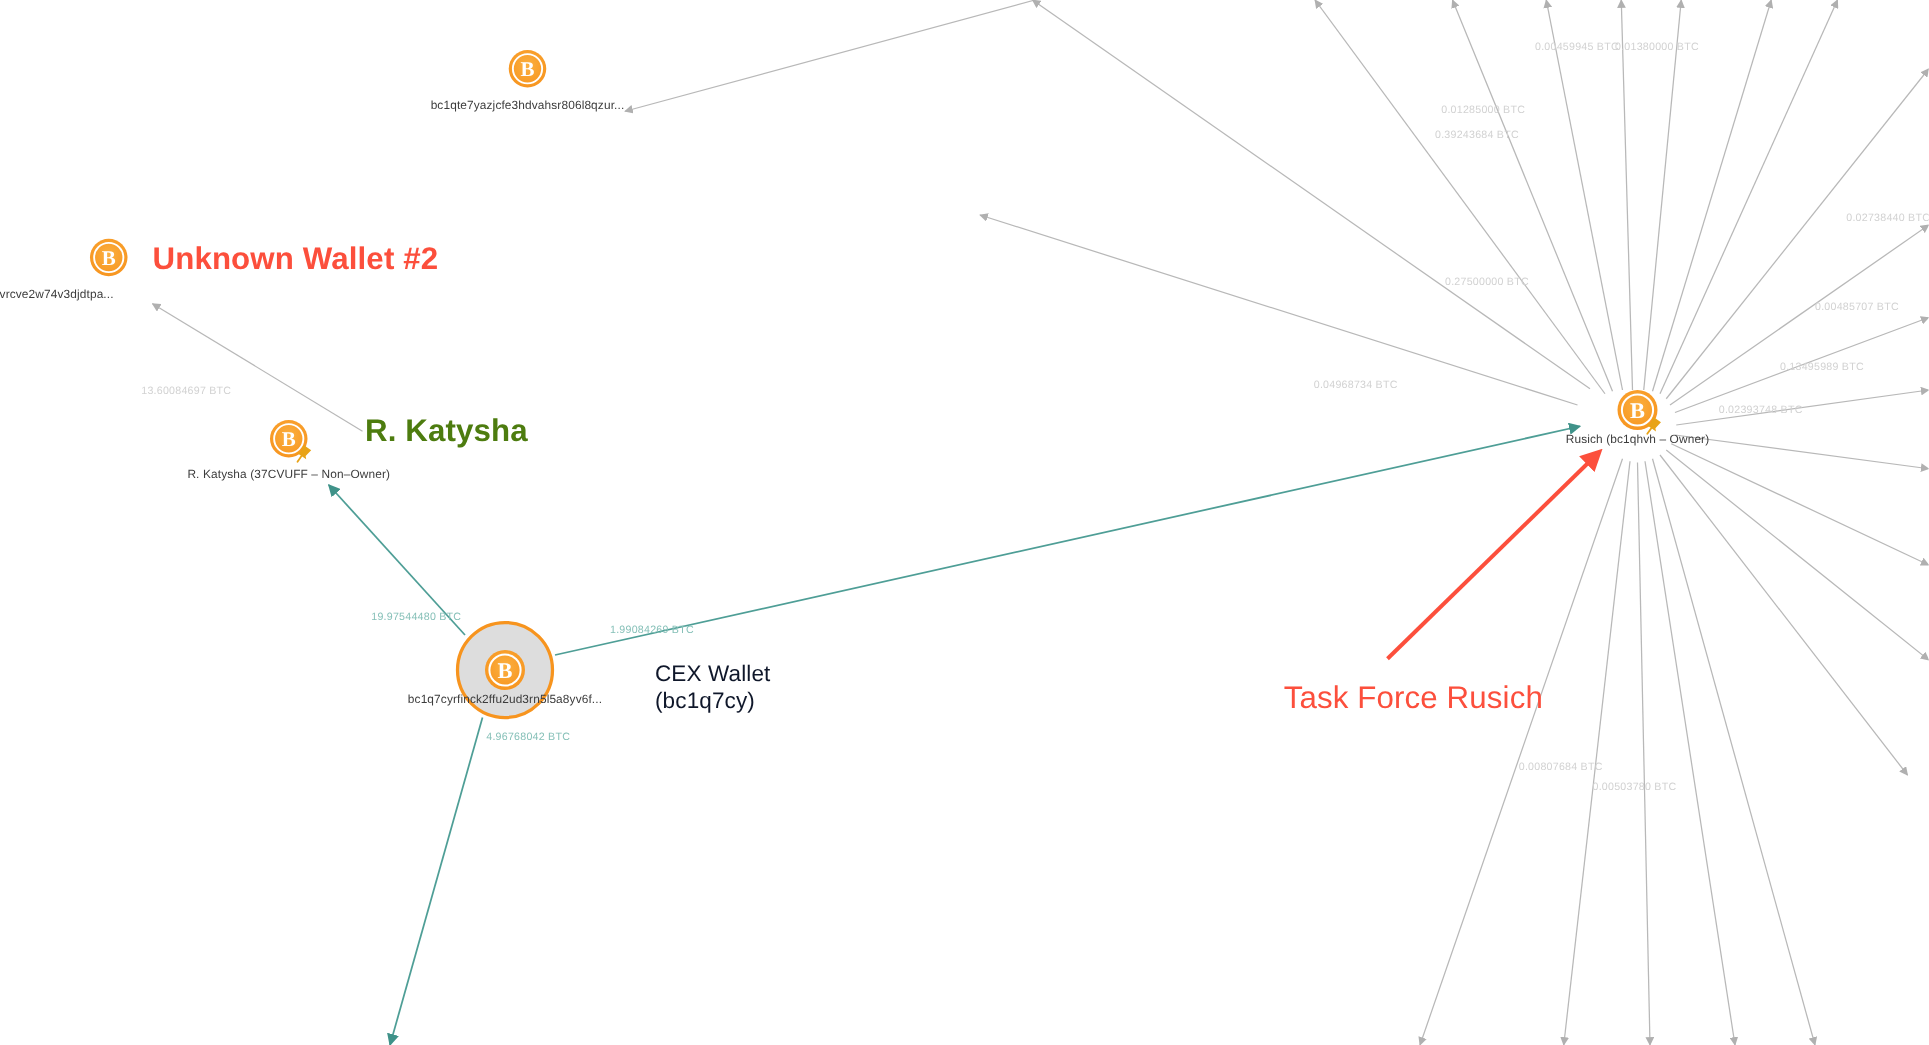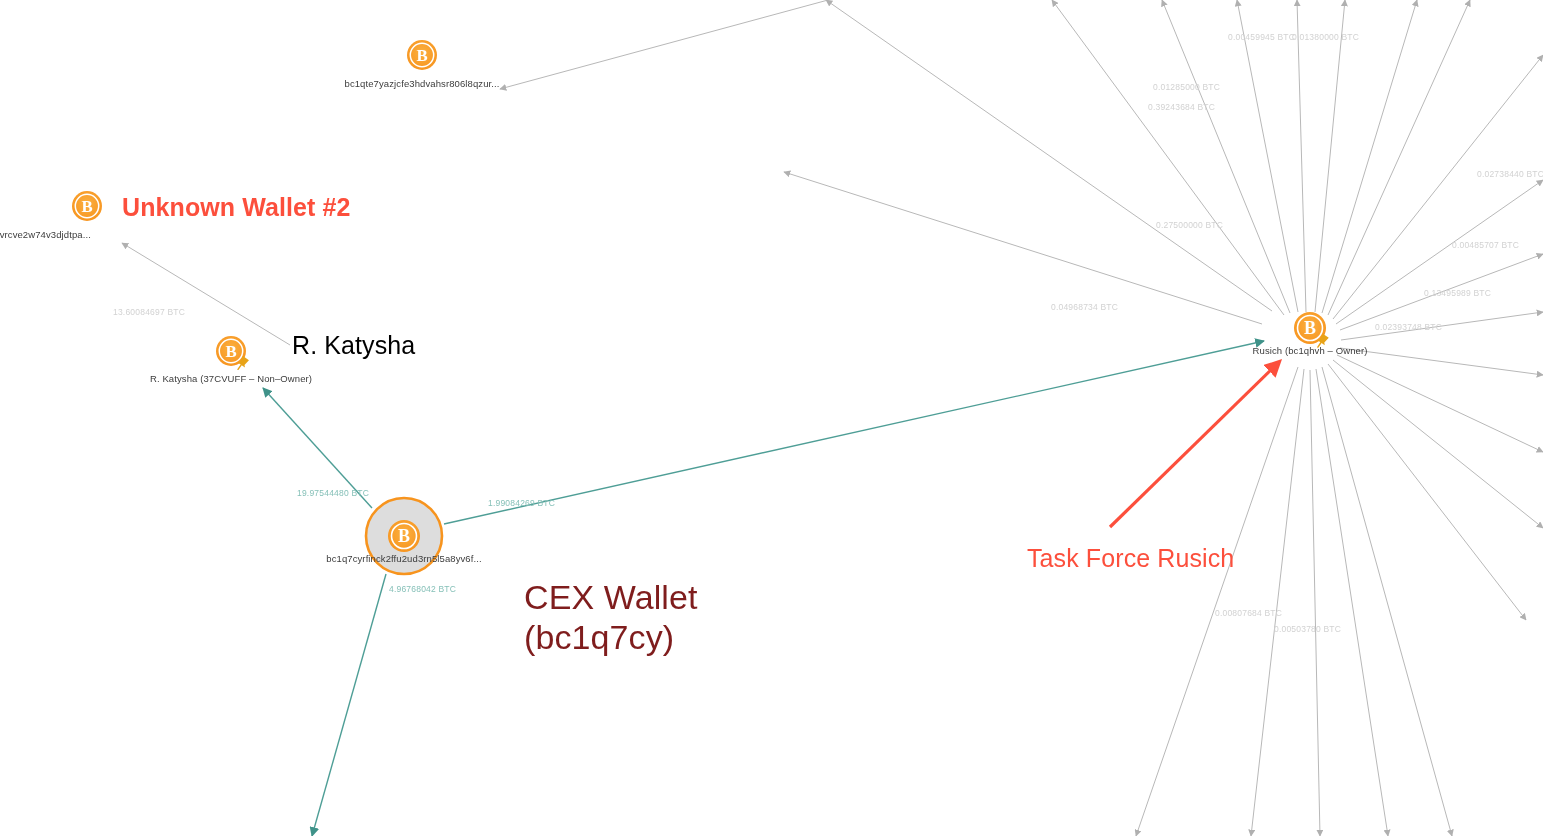--- a/index.html
+++ b/index.html
@@ -176,19 +176,19 @@
           </g>
           <text x="1310" y="354" class="node-caption" text-anchor="middle">Rusich (bc1qhvh – Owner)</text>
         </g>
       </g>
 
     <line id="annotation-arrow-line" stroke="#fc4f3c" stroke-width="3.2" marker-end="url(#arrow-red)" x1="1110" y1="527" x2="1277" y2="364"></line>
   </svg>
 
   <div id="annotations-layer">
       <div class="annotation-text" style="left: 122px; top: 193px; color: rgb(252, 79, 60); font-size: 25px; font-weight: bold;">Unknown Wallet #2</div>
-      <div class="annotation-text" style="left: 292px; top: 331px; color: #000000; font-size: 25px;">R. Katysha</div>
-      <div class="annotation-text" style="left: 524px; top: 577px; color: #7f1d1d; font-size: 34px;">CEX Wallet
+      <div class="annotation-text" style="left: 292px; top: 331px; color: #4d7c0f; font-size: 25px; font-weight: bold;">R. Katysha</div>
+      <div class="annotation-text" style="left: 524px; top: 529px; color: #0f172a; font-size: 18px;">CEX Wallet
 (bc1q7cy)</div>
       <div class="annotation-text" style="left: 1027px; top: 544px; color: rgb(252, 79, 60); font-size: 25px;">Task Force Rusich</div>
     </div>
 
 </div>
 
 </body></html>

